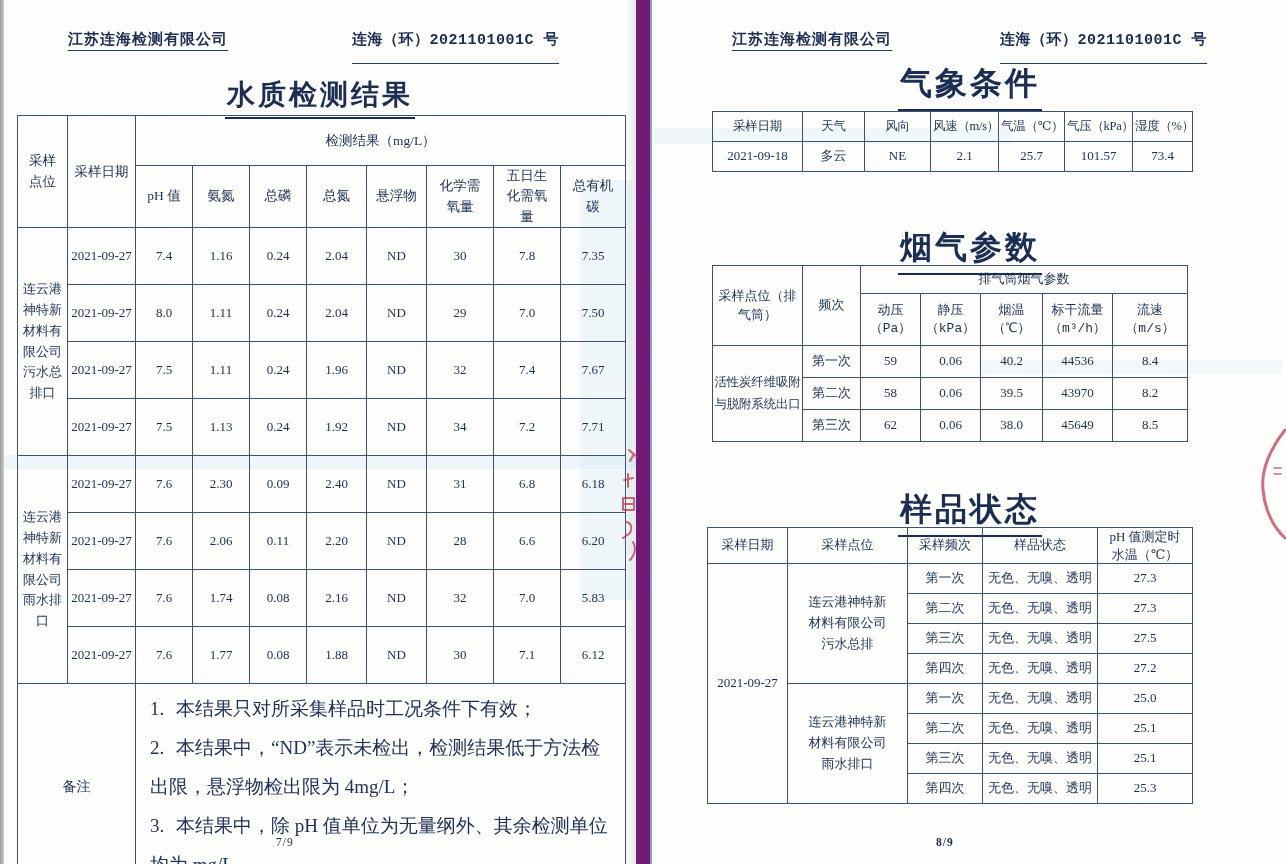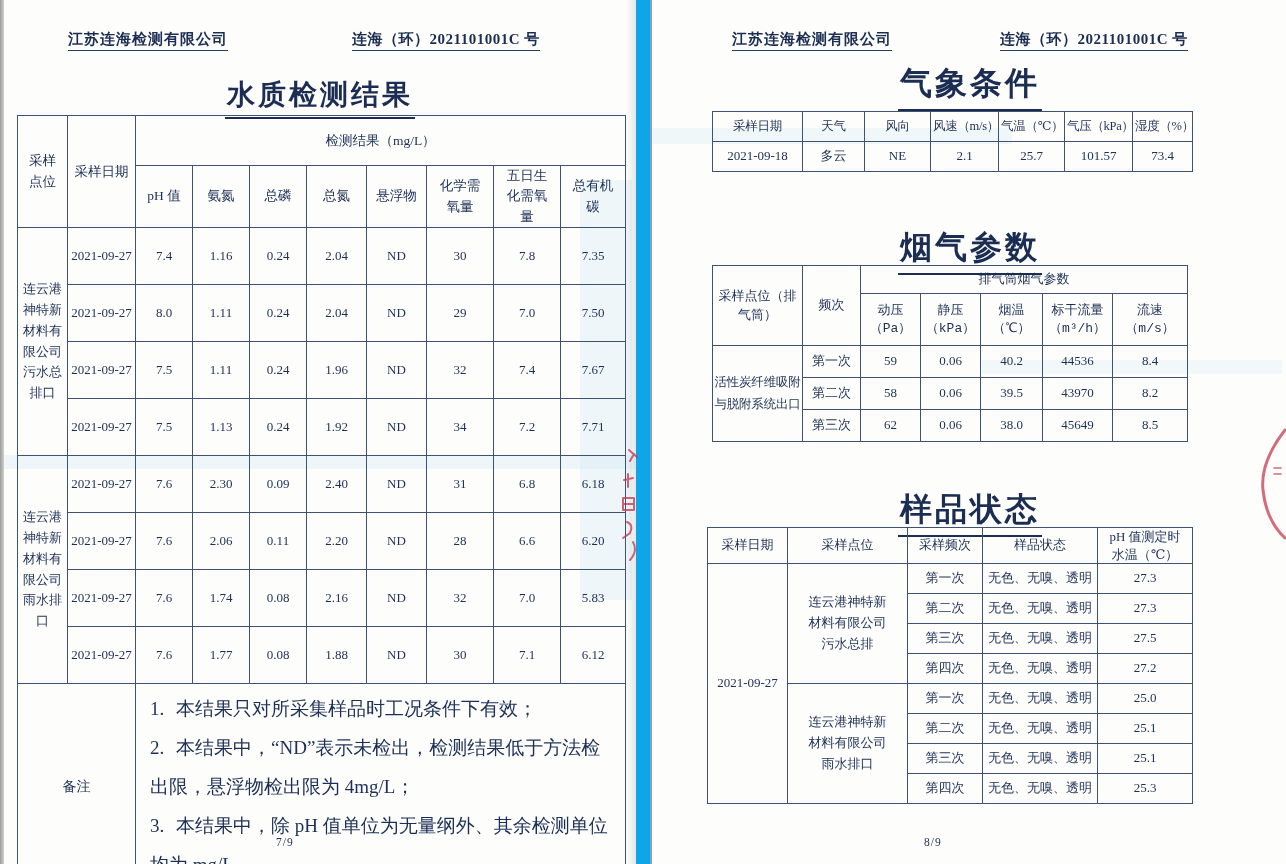--- a/index.html
+++ b/index.html
@@ -1,34 +1,34 @@
 <!DOCTYPE html>
 <html><head>
 <meta charset="utf-8">
 <style>
   html,body { margin:0; padding:0; background:#ffffff; }
   .canvas {
     position:relative; width:1286px; height:864px; overflow:hidden;
-    background:#0ea5e9;
+    background:#701a75;
     font-family:"Liberation Serif","DejaVu Serif",serif;
     color:#1b2d52;
   }
   .page { position:absolute; top:0; height:864px; background:#fdfdfc; }
   .page-left  { left:4px;  width:632px; }
   .page-left::after{ content:""; position:absolute; right:0; top:0; bottom:0; width:10px;
     background:linear-gradient(to right, rgba(0,0,0,0), rgba(120,130,140,0.18)); pointer-events:none;}
   .page-right { left:650px; width:636px; border-left:2px solid #8aa0b8; }
   .edge-strip { position:absolute; left:0; top:0; width:4px; height:864px;
     background:linear-gradient(to right,#9b9b99,#cfcfcd); }
 
   .scan-tint { position:absolute; pointer-events:none; }
 
   .page-header { position:absolute; top:30px; left:0; right:0; height:24px; font-size:15px; font-weight:bold; }
   .page-header .company { position:absolute; border-bottom:1.5px solid #27406b; padding-bottom:1px; letter-spacing:1px;}
-  .page-header .docnum  { position:absolute; border-bottom:1.5px solid #27406b; padding-bottom:1px; letter-spacing:0.5px;}
+  .page-header .docnum  { position:absolute; border-bottom:1.5px solid #27406b; padding-bottom:14px; letter-spacing:0.5px;font-family:Liberation Mono, monospace;}
   .page-left  .company { left:64px; }  .page-left  .docnum { left:348px; }
   .page-right .company { left:80px; }  .page-right .docnum { left:348px; }
 
   .title-wrap { position:absolute; left:0; right:0; text-align:center; }
   .doc-title { display:inline-block; font-size:32px; font-weight:bold; letter-spacing:3px;
     border-bottom:2.5px solid #1b2d52; padding:0 2px 3px 2px; }
 
   table { position:absolute; border-collapse:collapse; table-layout:fixed;
     font-size:13px; color:#1c2f55; }
   td { border:1px solid #3d5170; text-align:center; vertical-align:middle;
@@ -60,21 +60,21 @@
   .flue-point { font-size:12.5px; letter-spacing:-0.2px; padding:0 1px; word-break:break-all; line-height:1.7; }
   .two-line span { display:block; line-height:1.35; }
 
   .sample-table { left:55px; top:527px; width:485px; }
   .sample-table tr.sh { height:36px; }
   .sample-table tr.sdr { height:30px; }
   .sample-point { padding:0 17px; word-break:break-all; line-height:1.6; }
 
   .page-num { position:absolute; top:836px; font-size:11.5px; letter-spacing:1px; }
   .page-left  .page-num { left:272px; }
-  .page-right .page-num { left:272px; }
+  .page-right .page-num { left:284px;font-weight:bold; }
 
   .stamp { position:absolute; pointer-events:none; }
 </style>
 </head>
 <body>
 
 <div class="canvas">
   <div class="edge-strip"></div>
 
   <div class="page page-left">

